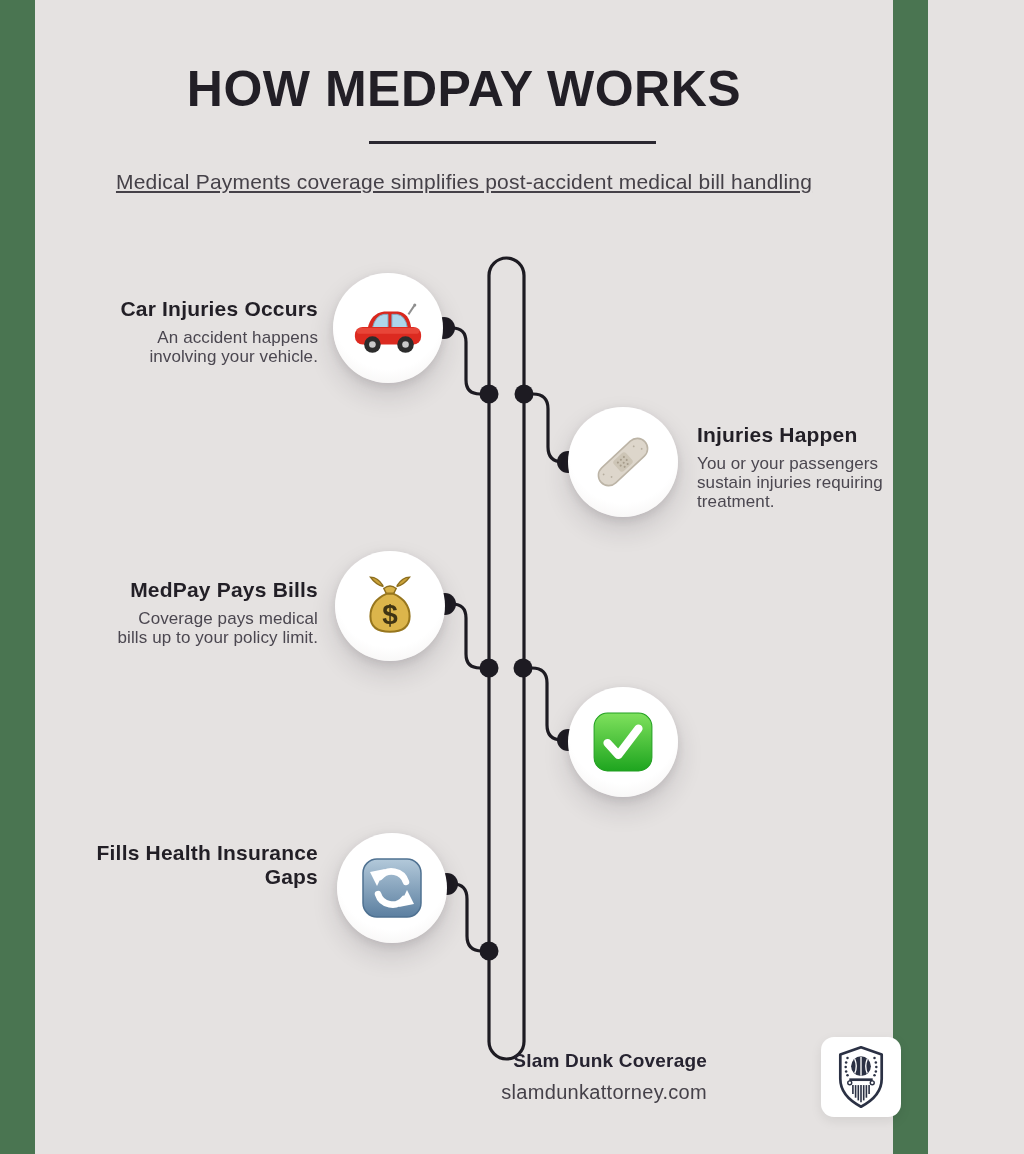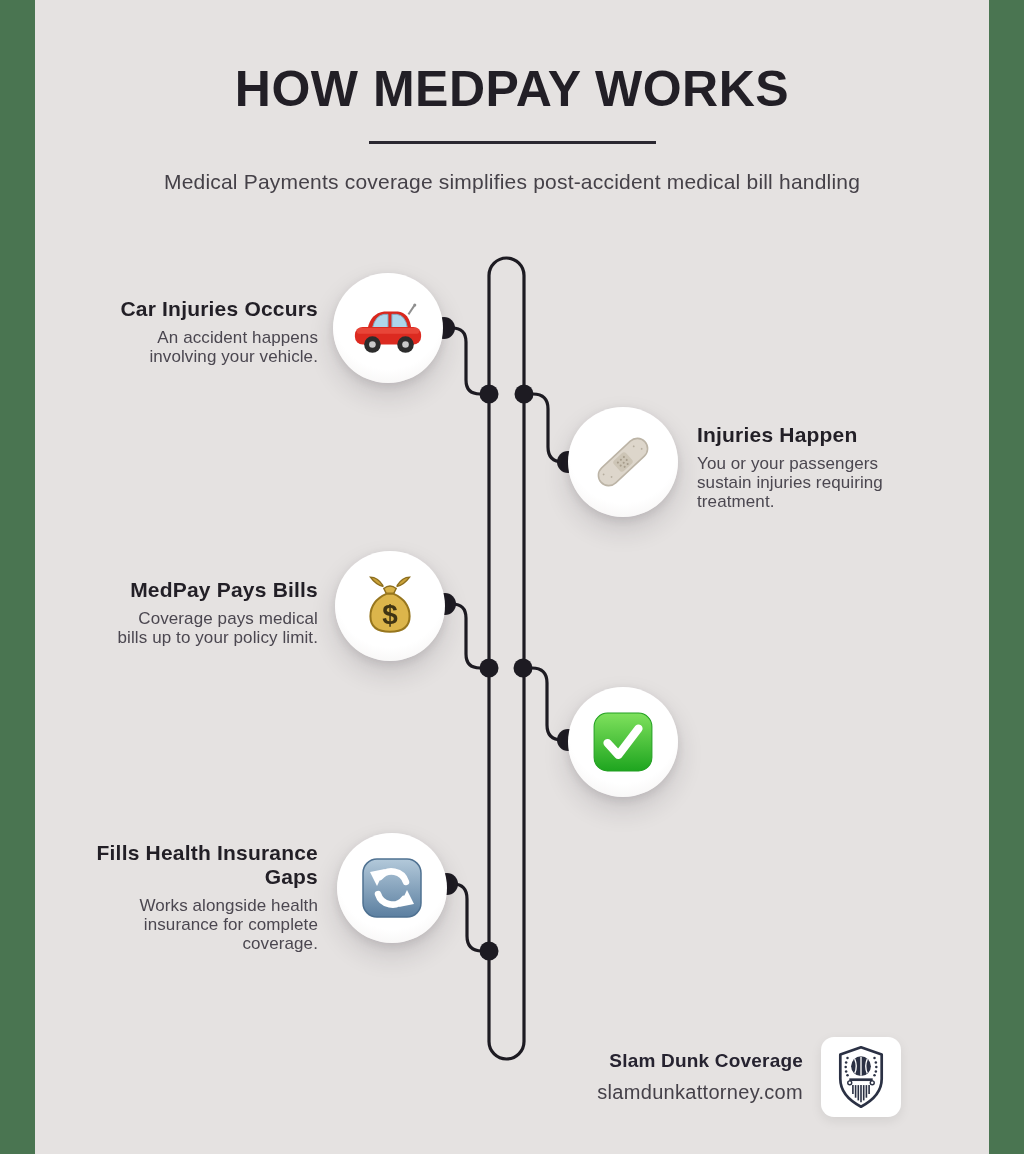--- a/index.html
+++ b/index.html
@@ -5,37 +5,37 @@
   :root{
     --background:#e5e2e1;
     --side-strip:#4a7551;
     --ink:#221f26;
     --body-text:#4b4750;
     --timeline:#1d1b22;
     --card:#ffffff;
   }
   html,body{margin:0;padding:0;background:var(--background);}
   .canvas{
-    position:relative;width:1024px;height:1154px;overflow:hidden;
+    position:relative;width:928px;height:1154px;overflow:hidden;
     background:var(--background);
     font-family:"Liberation Sans",sans-serif;
     -webkit-font-smoothing:antialiased;
   }
   .strip{position:absolute;top:0;bottom:0;width:35px;background:var(--side-strip);}
   .strip.left{left:0;}
   .strip.right{right:0;}
 
   .main-title{
     position:absolute;top:60px;left:0;right:0;text-align:center;
     font-size:50px;font-weight:800;letter-spacing:.5px;color:var(--ink);
   }
   .divider{position:absolute;left:369px;top:141px;width:287px;height:3px;background:#2a2730;}
   .subtitle{
     position:absolute;top:170px;left:0;right:0;text-align:center;
-    font-size:21px;color:#454148;letter-spacing:.2px;
+    font-size:21px;color:#454148;letter-spacing:.2px;text-decoration:underline;
   }
 
   .timeline-svg{position:absolute;left:0;top:0;pointer-events:none;}
   .tl-line{fill:none;stroke:var(--timeline);stroke-width:3.2px;stroke-linecap:round;}
   .tl-dot{fill:var(--timeline);}
 
   .step{position:absolute;}
   .step .title{
     font-size:21px;font-weight:800;color:var(--ink);
     line-height:1.15;white-space:pre-line;letter-spacing:.2px;
@@ -171,23 +171,20 @@
         </linearGradient>
       </defs>
       <rect x="3" y="3" width="56" height="56" rx="13" fill="url(#gGreen)" stroke="#23a022" stroke-width="1"></rect>
       <path d="M16,32 L26.5,43.5 L46,18" fill="none" stroke="#ffffff" stroke-width="8" stroke-linecap="round" stroke-linejoin="round"></path>
     </svg>
   </div>
 
   <div class="step align-right" style="left:48px;top:841px;width:270px;">
     <div class="title">Fills Health Insurance
 Gaps</div>
-    <div class="body">Works alongside health
-insurance for complete
-coverage.</div>
   </div>
   <div class="icon-circle" style="left:337px;top:833px;">
     <svg width="64" height="64" viewBox="0 0 64 64">
       <defs>
         <linearGradient id="gBlue" x1="0" y1="0" x2="0" y2="1">
           <stop offset="0" stop-color="#b3c9da"></stop>
             <stop offset="1" stop-color="#5c7fa0"></stop>
         </linearGradient>
       </defs>
       <rect x="3" y="3" width="58" height="58" rx="14" fill="url(#gBlue)" stroke="#4f7191" stroke-width="1.5"></rect>

